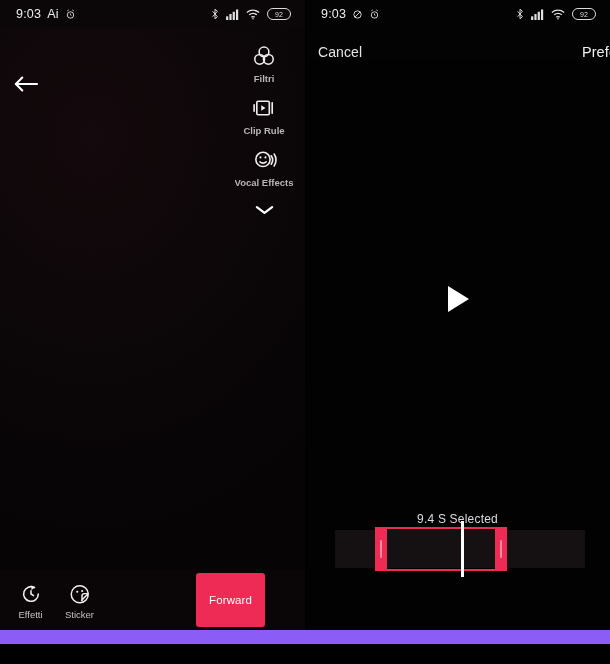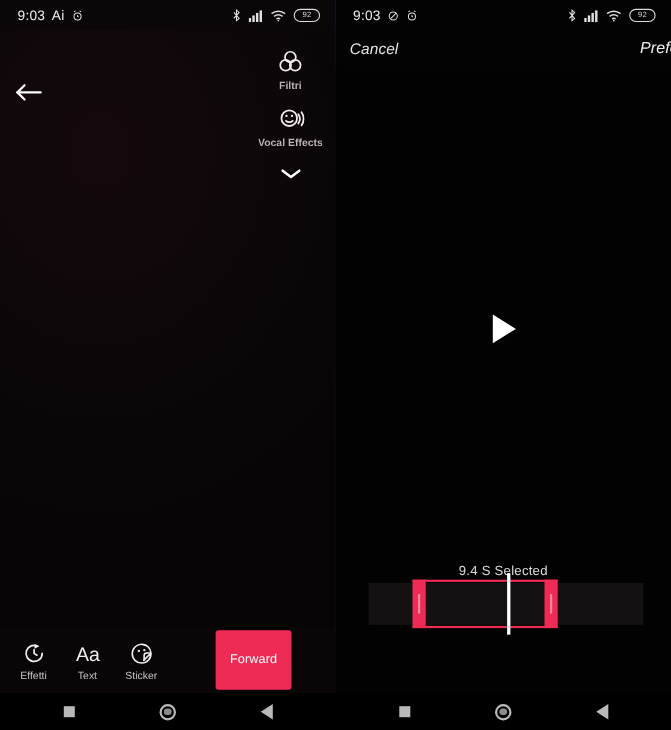--- a/index.html
+++ b/index.html
@@ -15,21 +15,21 @@
     color: #fff;
     -webkit-font-smoothing: antialiased;
   }
 
   .screen {
     position: relative;
     width: 610px;
     height: 644px;
     background: #8b5cf6;
     display: flex;
-    flex-direction: column;
+    flex-direction: row;
   }
 
   .panes {
     position: relative;
     width: 610px;
     height: 630px;
     display: flex;
     flex-direction: row;
   }
 
@@ -203,25 +203,24 @@
     width: 305px;
     height: 630px;
     background: #040303;
     display: flex;
     flex-direction: column;
     overflow: hidden;
   }
   .right-header {
     height: 32px;
     display: flex;
-    align-items: center;
+    align-items: flex-end;
     justify-content: space-between;
     padding: 0 0 0 13px;
     box-sizing: border-box;
-    font-style: italic;
   }
   .hdr-cancel {
     font-size: 14px;
     color: #e4e4e4;
     cursor: pointer;
     letter-spacing: .1px;
   }
   .hdr-prefer {
     font-size: 14.5px;
     color: #efefef;
@@ -441,20 +440,31 @@
             <div class="tool-icon">
               <svg width="24" height="24" viewBox="0 0 26 26" fill="none" stroke="#f0ebec" stroke-width="1.7">
                 <circle cx="13" cy="8.6" r="5.3"></circle>
                 <circle cx="8.3" cy="16.6" r="5.3"></circle>
                 <circle cx="17.7" cy="16.6" r="5.3"></circle>
               </svg>
             </div>
             <div class="tool-label">Filtri</div>
           </div>
 
+          <div class="tool-item">
+            <div class="tool-icon">
+              <svg width="25" height="22" viewBox="0 0 26 22" fill="none" stroke="#f0ebec" stroke-width="1.7">
+                <rect x="5" y="4" width="13" height="14" rx="1.4"></rect>
+                <path d="M9.6 8.2l4.4 2.8-4.4 2.8z" fill="#f0ebec" stroke="none"></path>
+                <path d="M21 5.6v10.8" stroke-linecap="round"></path>
+                <path d="M2.2 7.6v6.8" stroke-linecap="round"></path>
+              </svg>
+            </div>
+            <div class="tool-label">Clip Rule</div>
+          </div>
 
           <div class="tool-item">
             <div class="tool-icon">
               <svg width="25" height="24" viewBox="0 0 26 24" fill="none" stroke="#f0ebec" stroke-width="1.7">
                 <circle cx="11.4" cy="11.4" r="7.4"></circle>
                 <circle cx="8.8" cy="9.3" r="1.1" fill="#f0ebec" stroke="none"></circle>
                 <circle cx="14" cy="9.3" r="1.1" fill="#f0ebec" stroke="none"></circle>
                 <path d="M8.3 14c1.6 1.6 4.8 1.6 6.4 0" stroke-linecap="round"></path>
                 <path d="M20 7.6c1.8 2.6 1.8 6.2 0 8.8" stroke-linecap="round"></path>
                 <path d="M23 5.8c2.6 3.6 2.6 8.8 0 12.4" stroke-linecap="round"></path>
@@ -480,28 +490,20 @@
             <div class="tb-icon">
               <svg width="22" height="22" viewBox="0 0 24 24" fill="none" stroke="#f2eeef" stroke-width="1.7">
                 <path d="M20 12a8 8 0 1 1-4.2-7.05" stroke-linecap="round"></path>
                 <path d="M12.4 2.6l4.2 2.4-4.2 2.6z" fill="#f2eeef" stroke="none"></path>
                 <path d="M12 8.4V12l2.8 1.8" stroke-linecap="round"></path>
               </svg>
             </div>
             <div class="tb-label">Effetti</div>
           </div>
 
-          <div class="tb-item">
-            <div class="tb-icon">
-              <svg width="28" height="22" viewBox="0 0 30 22">
-                <text x="15" y="18" text-anchor="middle" font-family="Liberation Sans, sans-serif" font-size="19" fill="#f2eeef">Aa</text>
-              </svg>
-            </div>
-            <div class="tb-label">Text</div>
-          </div>
 
           <div class="tb-item">
             <div class="tb-icon">
               <svg width="22" height="22" viewBox="0 0 24 24" fill="none" stroke="#f2eeef" stroke-width="1.6">
                 <path d="M21 11.6A9.3 9.3 0 1 1 12.4 3a9.2 9.2 0 0 1 8.6 8.6l-5.3 5.3a9 9 0 0 1-2.3 2.6" stroke-linejoin="round"></path>
                 <path d="M21 11.6h-4.2a2.6 2.6 0 0 0-2.6 2.6V19" stroke-linejoin="round"></path>
                 <circle cx="9" cy="9.6" r="1.15" fill="#f2eeef" stroke="none"></circle>
                 <circle cx="14.4" cy="8.8" r="1.15" fill="#f2eeef" stroke="none"></circle>
               </svg>
             </div>

